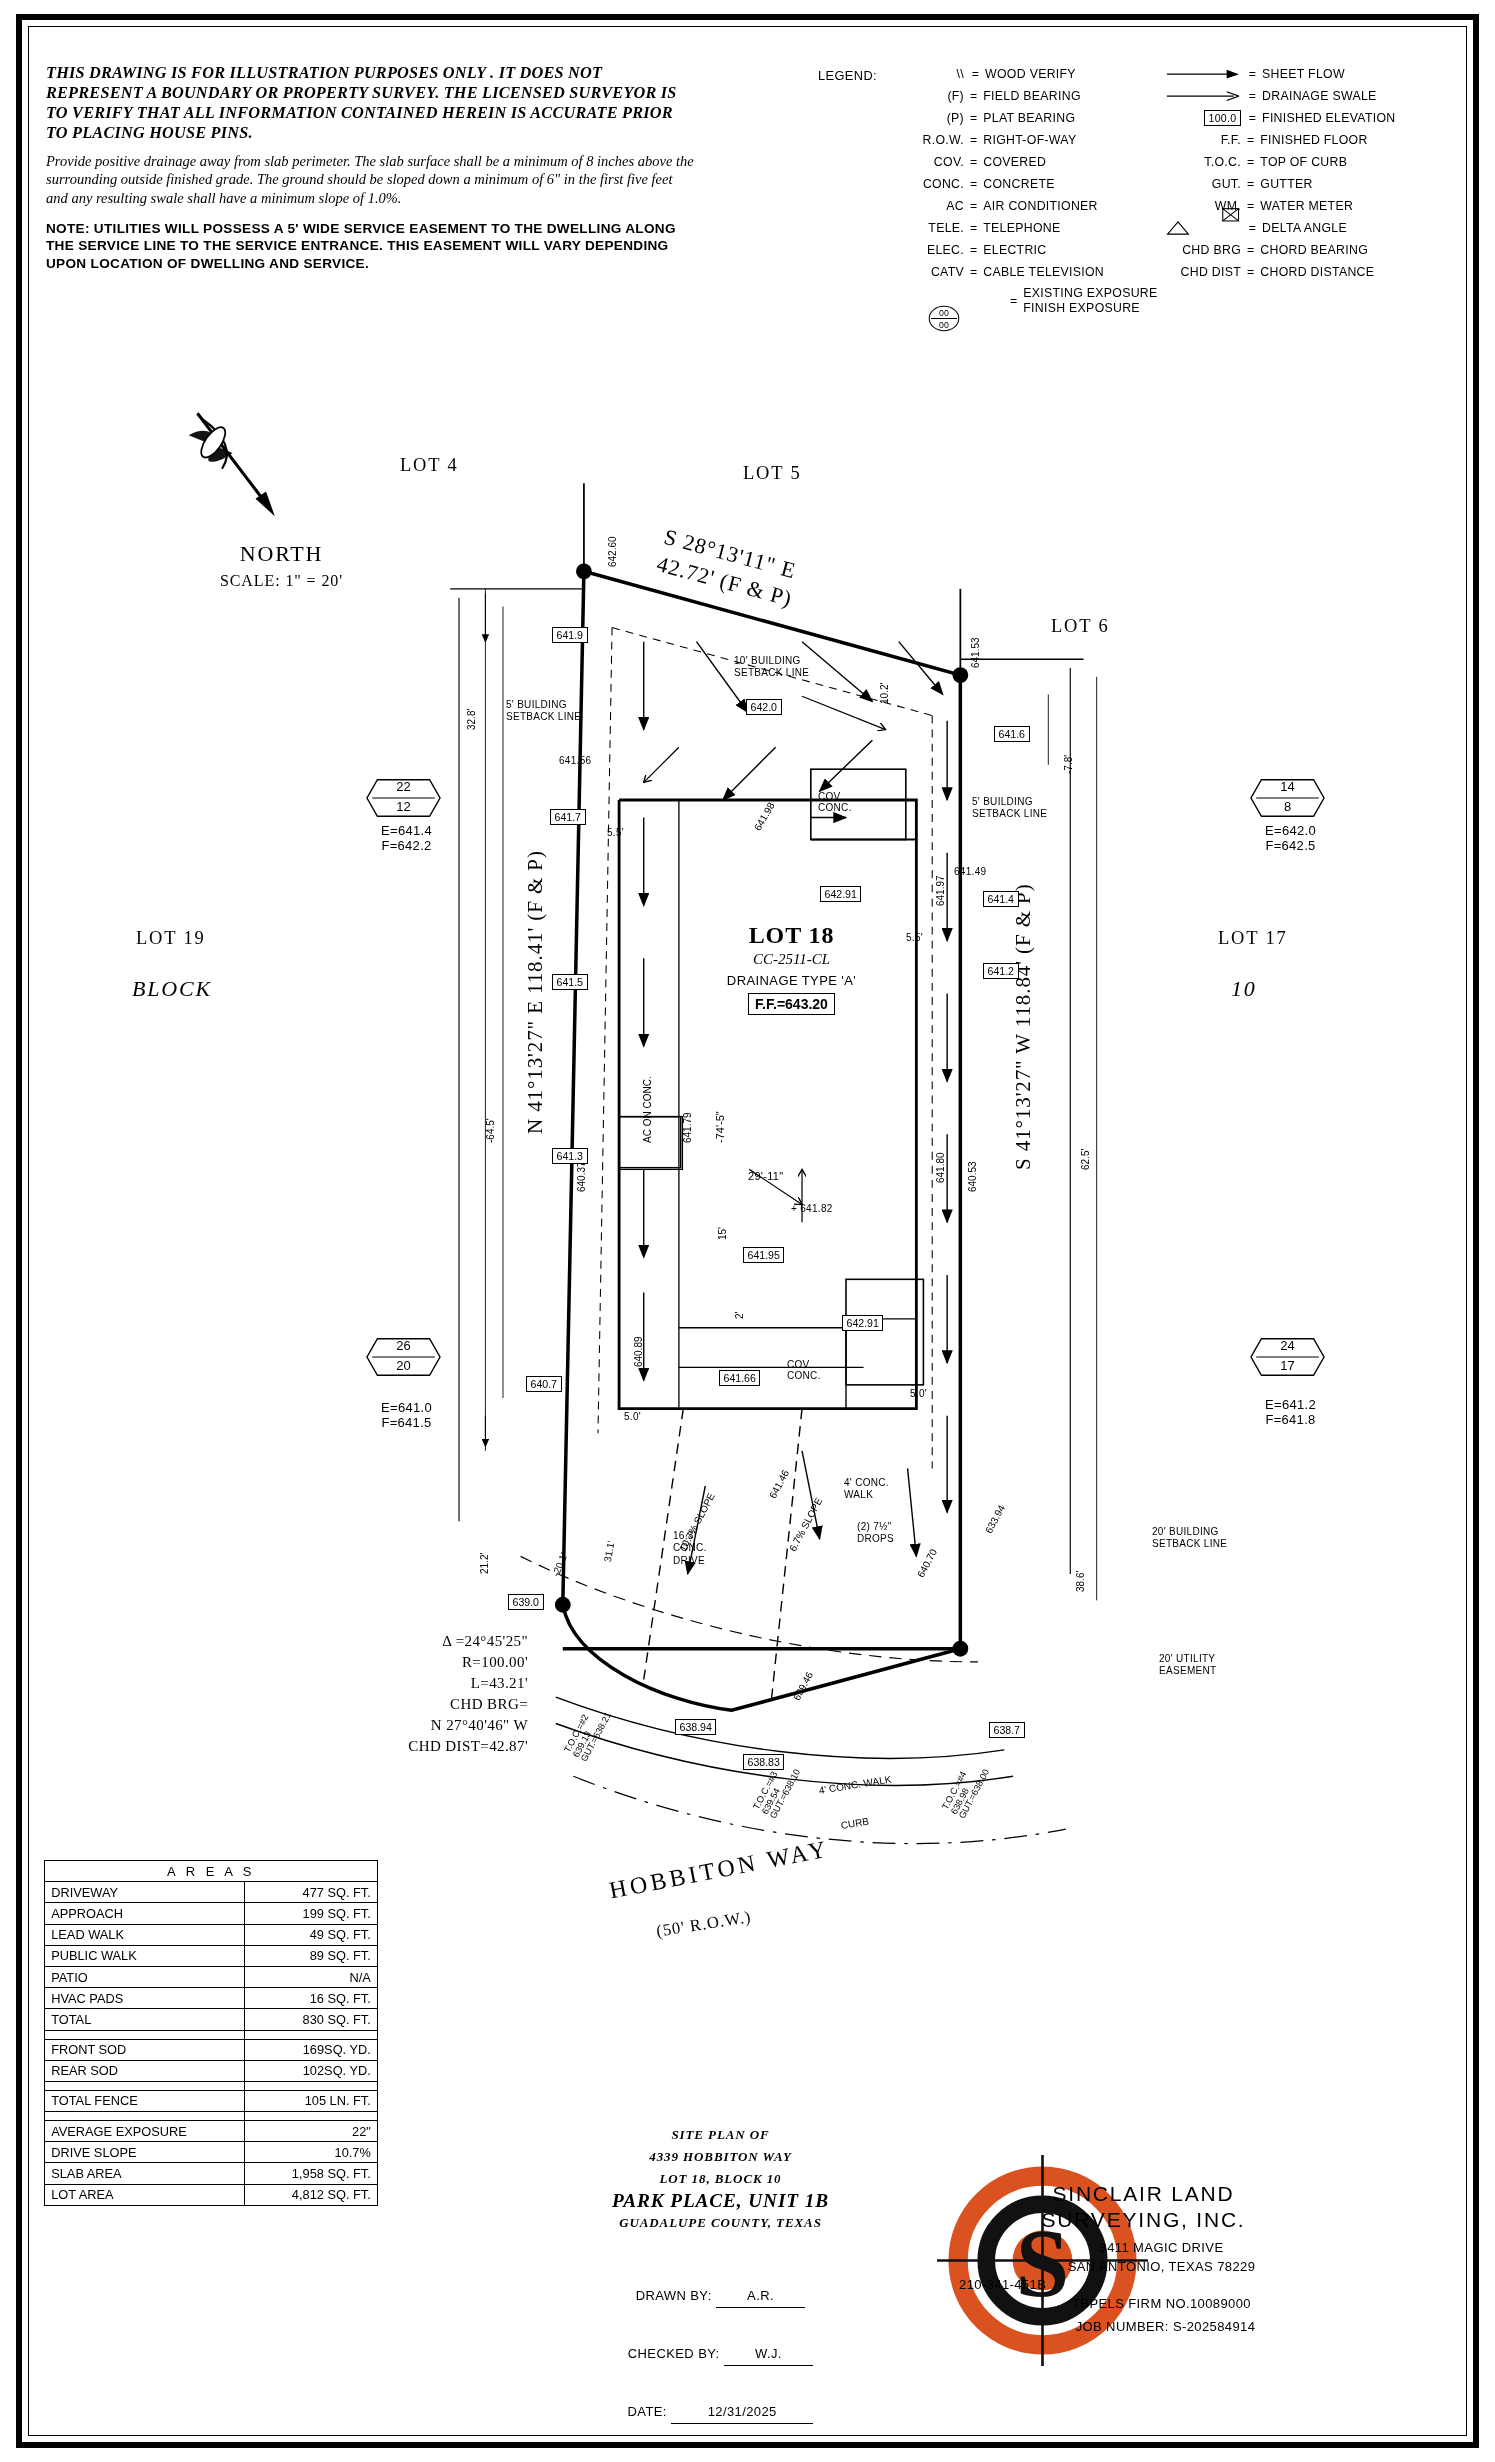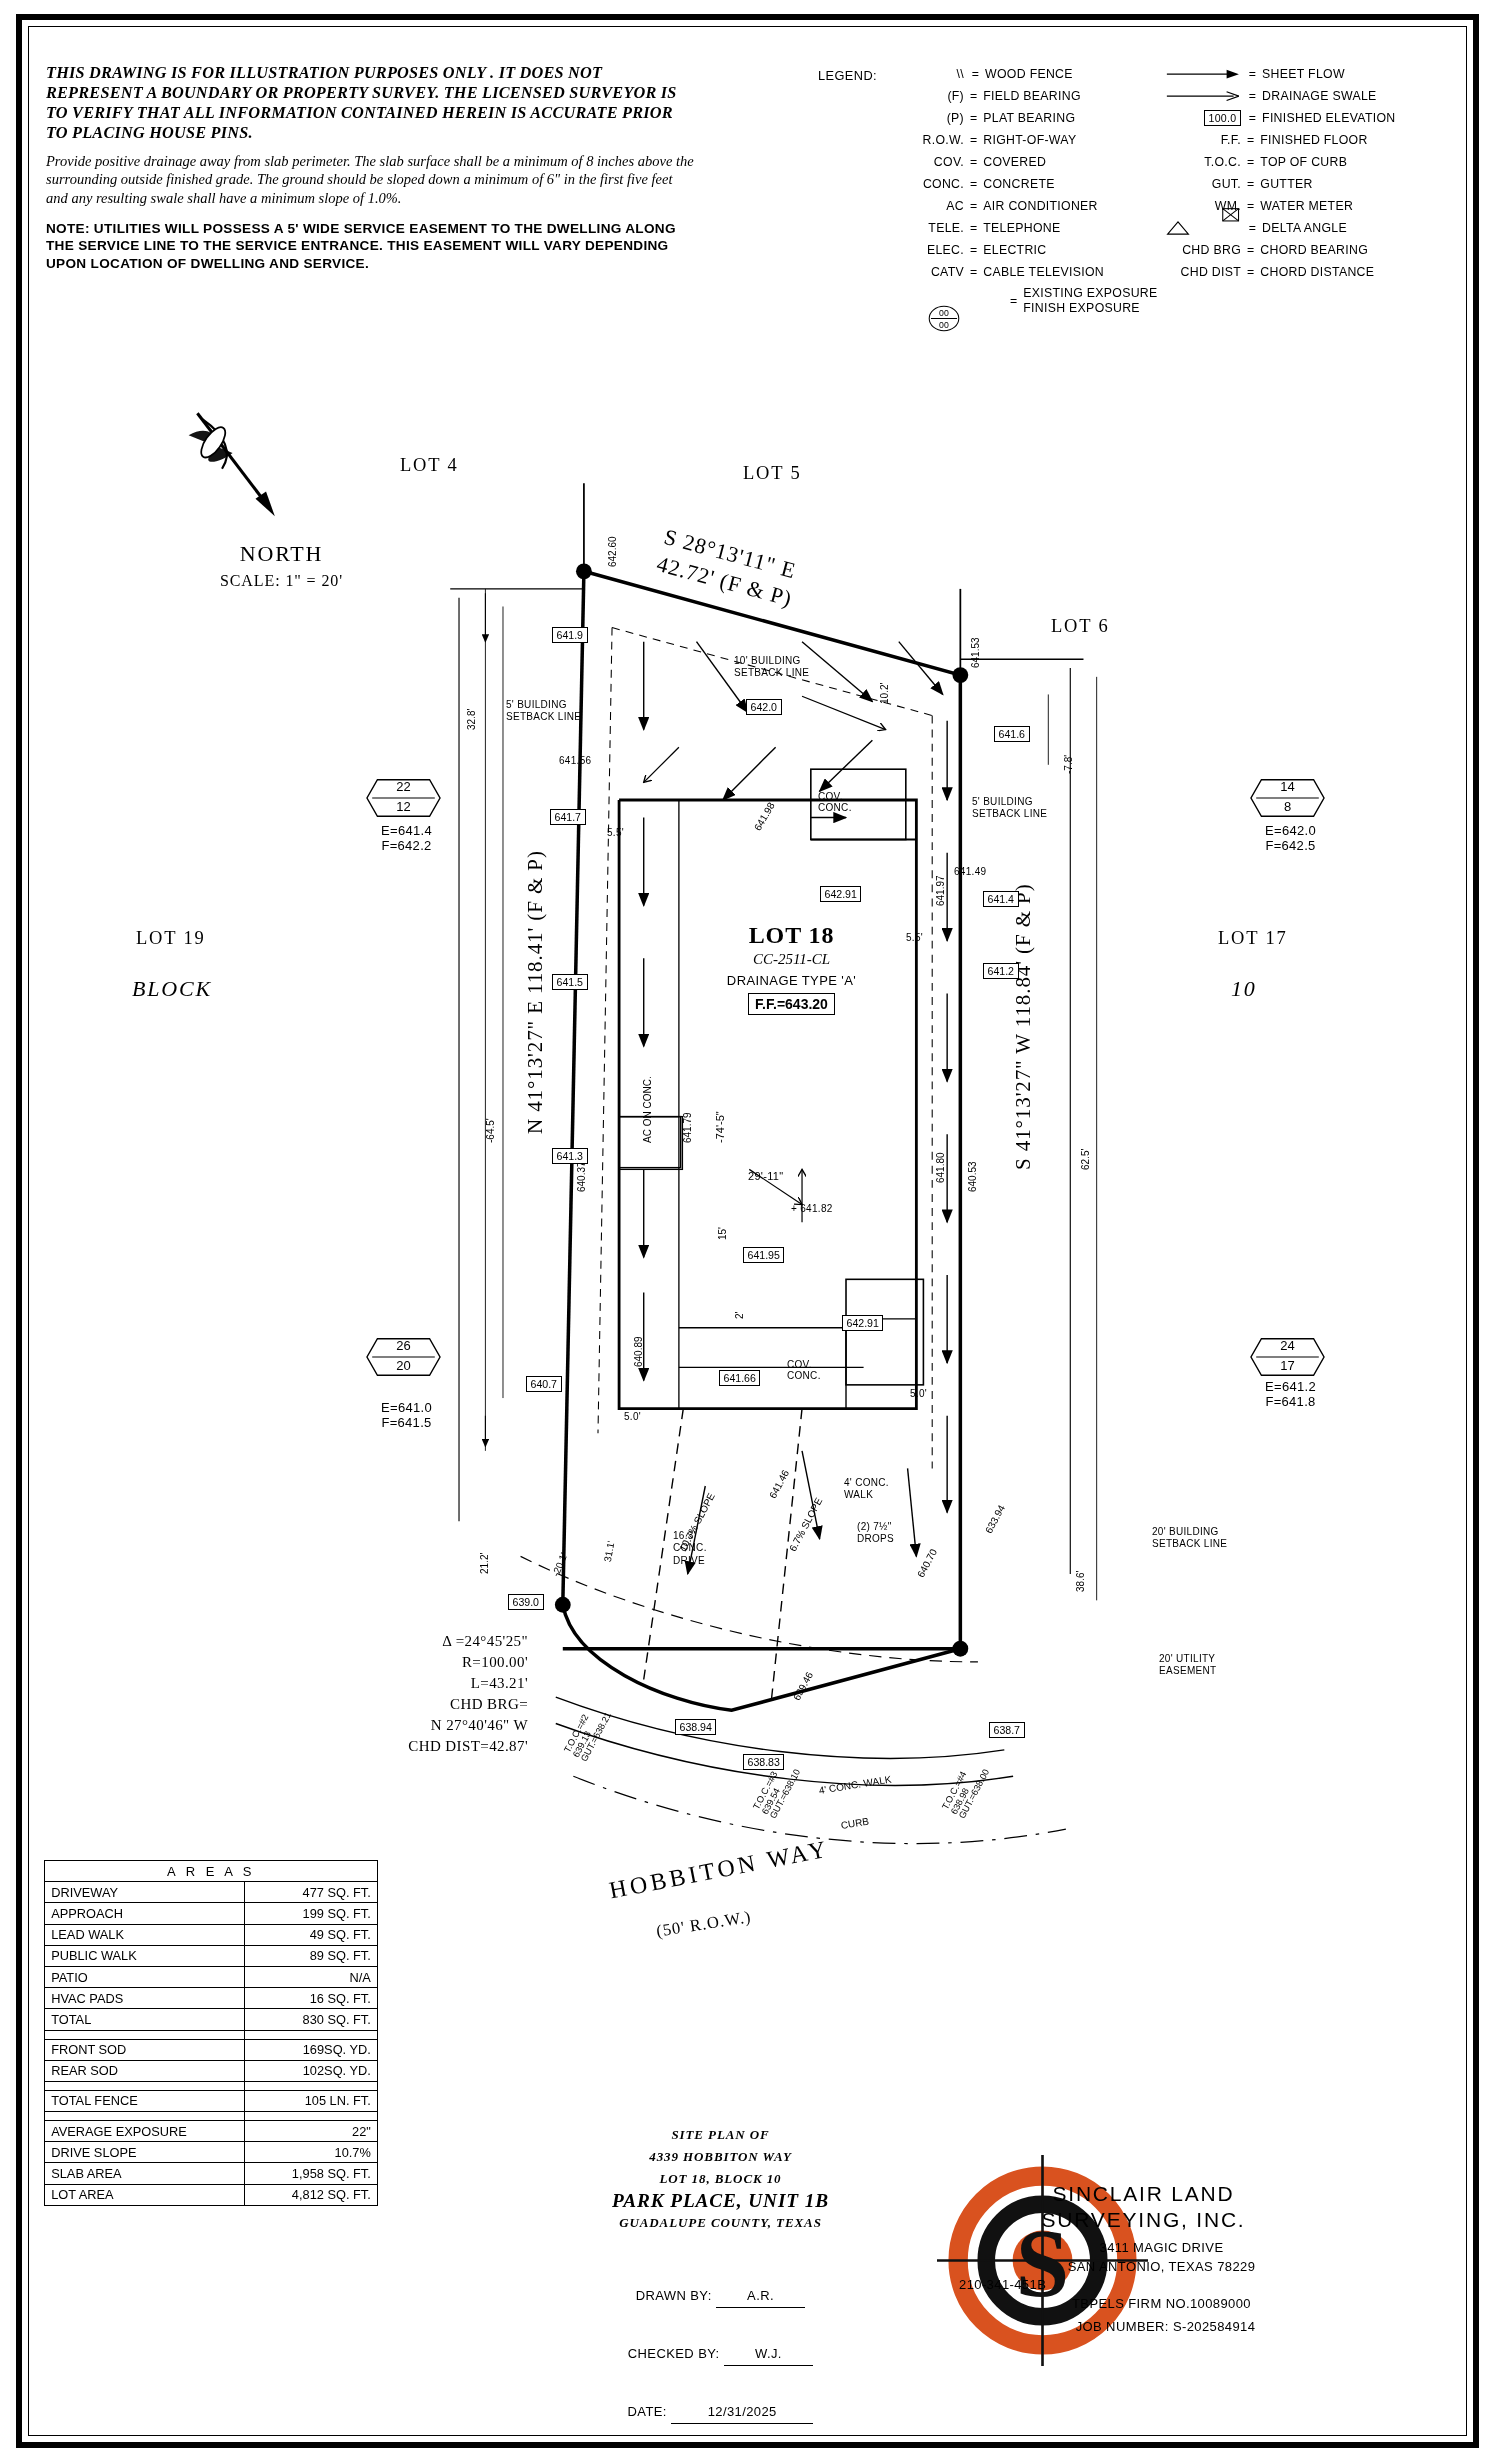--- a/index.html
+++ b/index.html
@@ -80,21 +80,21 @@
     <div class="d3">NOTE: UTILITIES WILL POSSESS A 5' WIDE SERVICE EASEMENT TO THE DWELLING ALONG THE SERVICE LINE TO THE SERVICE ENTRANCE. THIS EASEMENT WILL VARY DEPENDING UPON LOCATION OF DWELLING AND SERVICE.</div>
   </div>
 
   <div class="abs" id="legend">
     <div class="lg-title">LEGEND:</div>
 
     <div class="lg-col" style="left:70px;top:0;">
       <div class="lg-row">
           <div class="lg-key sym">\\</div>
           <div class="lg-eq">=</div>
-          <div class="lg-val">WOOD FENCE</div>
+          <div class="lg-val">WOOD VERIFY</div>
         </div>
       <div class="lg-row">
           <div class="lg-key">(F)</div>
           <div class="lg-eq">=</div>
           <div class="lg-val">FIELD BEARING</div>
         </div>
       <div class="lg-row">
           <div class="lg-key">(P)</div>
           <div class="lg-eq">=</div>
           <div class="lg-val">PLAT BEARING</div>
@@ -397,21 +397,21 @@
 
   <div class="hexwrap" style="left:1249px;top:1337px;">
     <div class="hex">
       <svg class="hx" width="77" height="40" viewBox="0 0 88 46">
           <polygon points="14,2 74,2 86,23 74,44 14,44 2,23" fill="#fff" stroke="#000" stroke-width="1.6"></polygon>
           <line x1="8" y1="23" x2="80" y2="23" stroke="#000" stroke-width="1.4"></line>
         </svg>
       <div class="hnum" style="top:0.9px;">24</div>
       <div class="hnum" style="top:21px;">17</div>
     </div>
-    <div class="efline" style="margin-top:2px;">E=641.2</div>
+    <div class="efline" style="margin-top:20px;">E=641.2</div>
     <div class="efline">F=641.8</div>
   </div>
 
   <div class="abs" style="left:668px;top:524px;transform:rotate(15deg);transform-origin:left top;">
     <div style="font-family:'Liberation Serif',serif;font-size:22px;letter-spacing:0.9px;">S 28°13'11" E</div>
     <div style="font-family:'Liberation Serif',serif;font-size:22px;letter-spacing:0.9px;margin-top:1.8px;">42.72'  (F &amp; P)</div>
   </div>
   <div class="lbl-rot" style="left:523px;top:1134px;transform:rotate(-90deg);font-family:'Liberation Serif',serif;font-size:21px;letter-spacing:0.9px;">N 41°13'27" E 118.41'  (F &amp; P)</div>
   <div class="lbl-rot" style="left:1011px;top:1170px;transform:rotate(-90deg);font-family:'Liberation Serif',serif;font-size:21px;letter-spacing:0.9px;">S 41°13'27" W 118.84'  (F &amp; P)</div>
 

